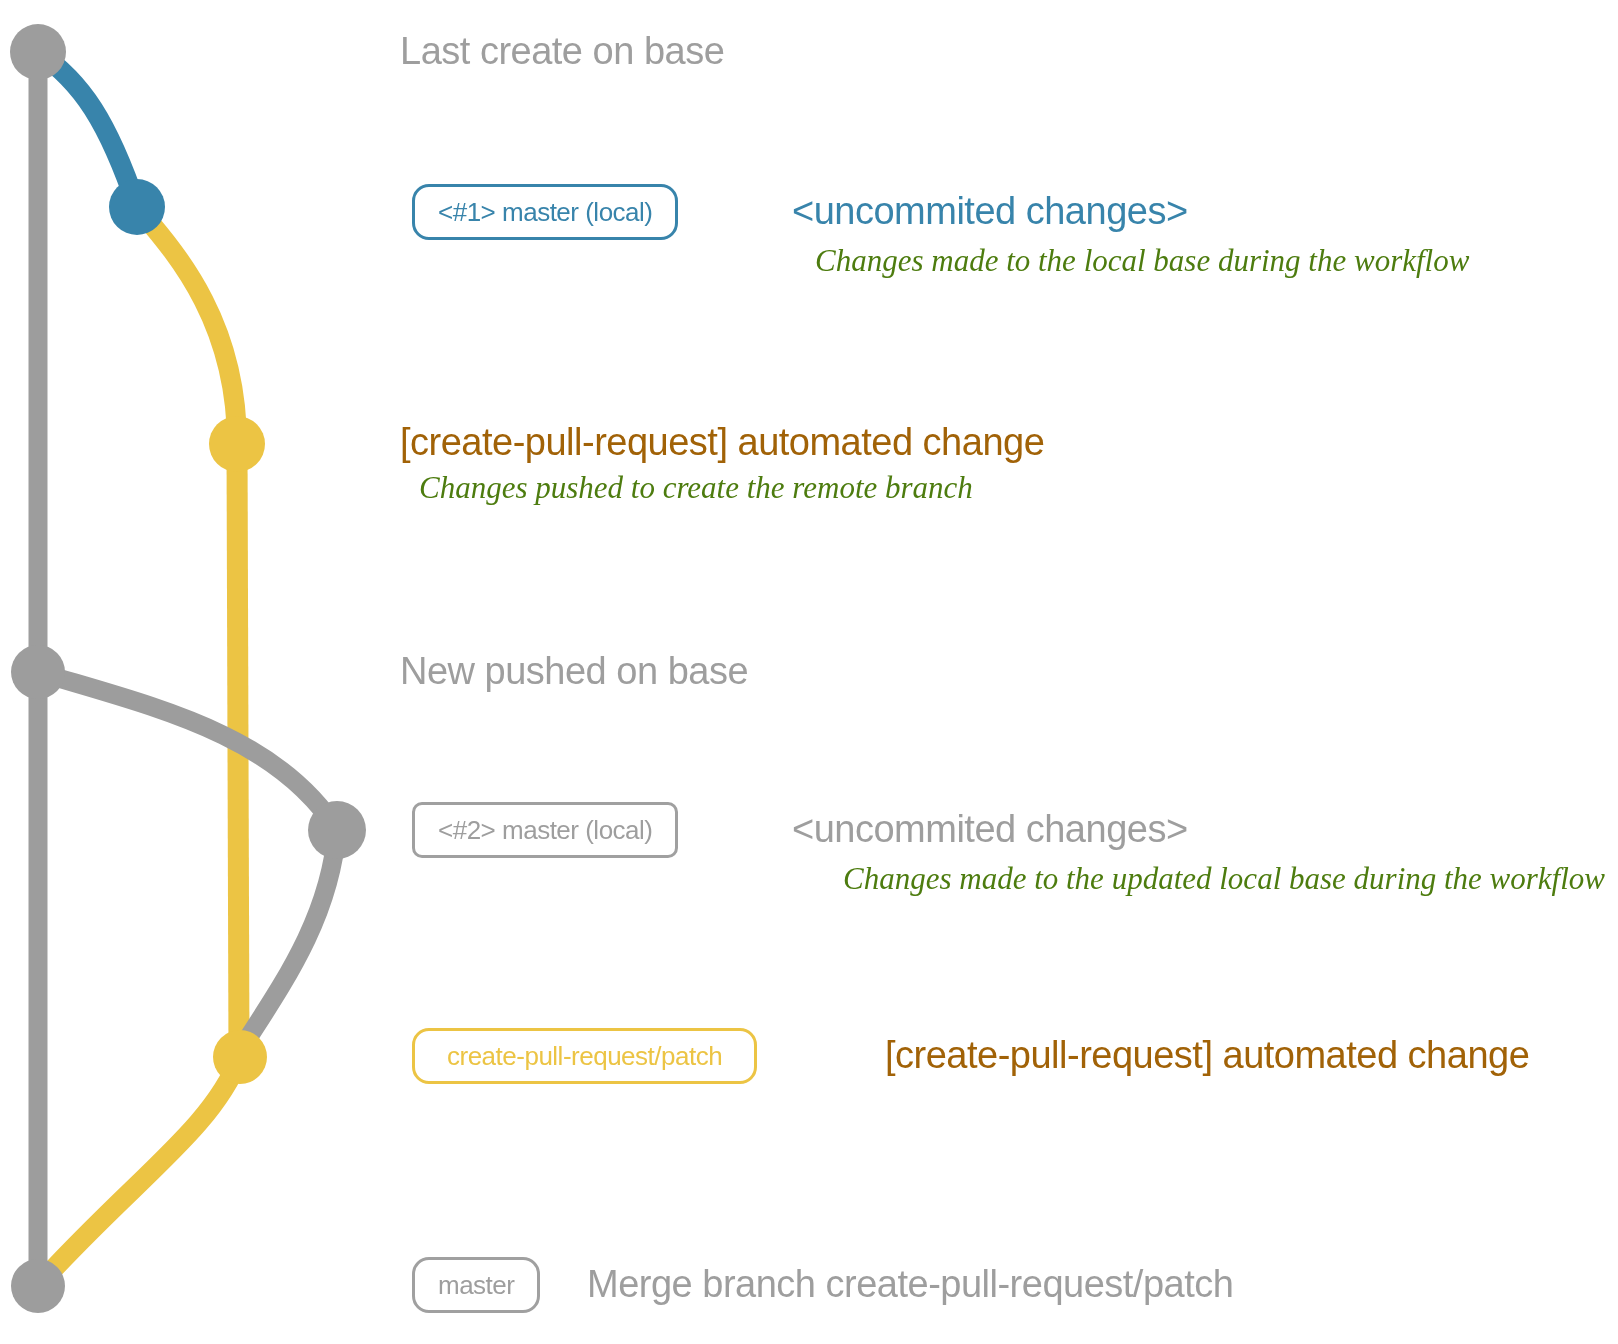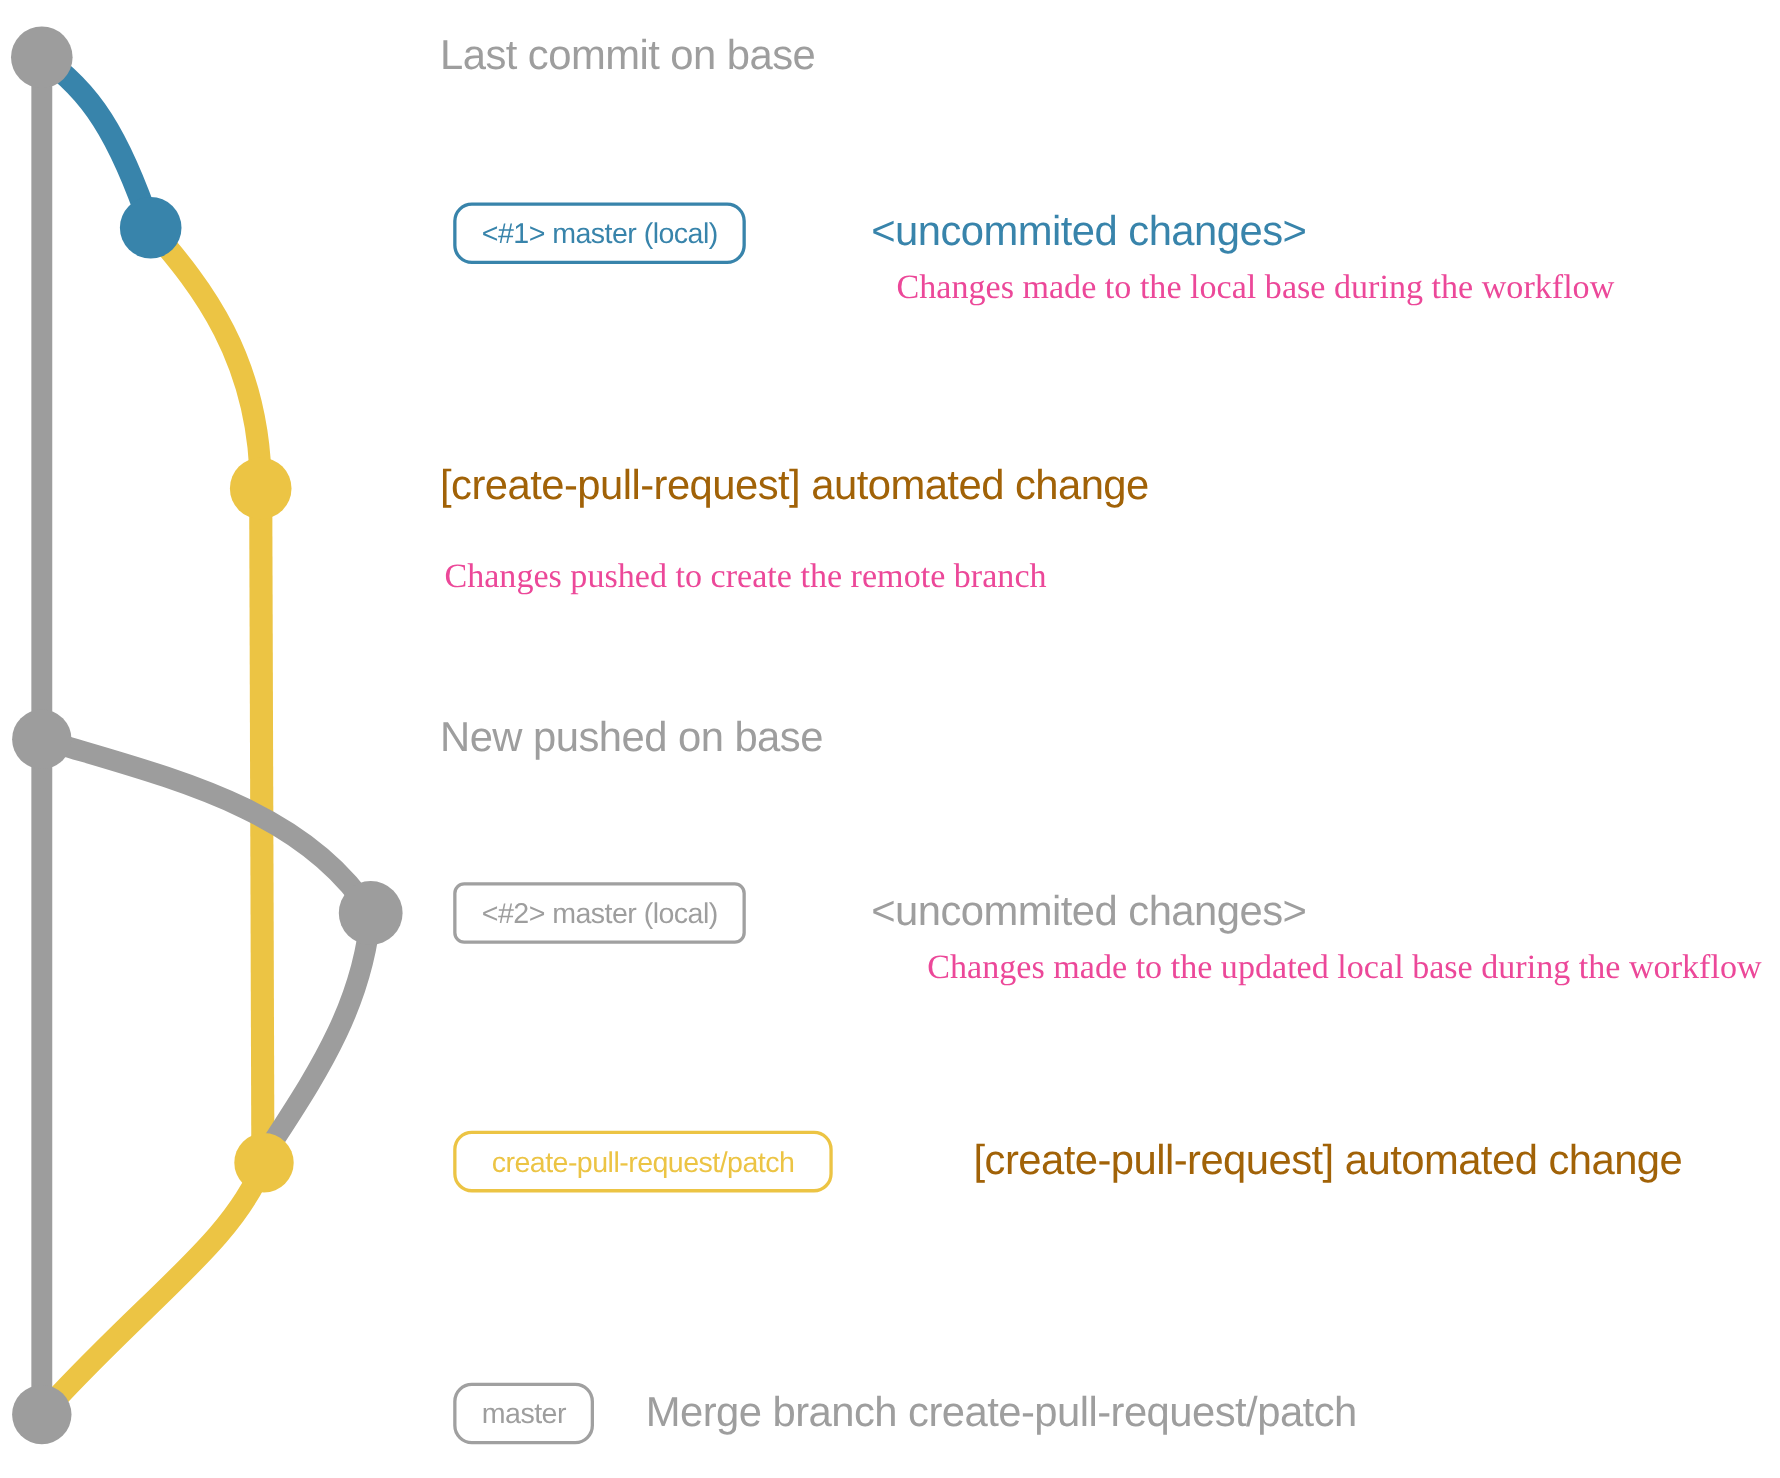--- a/index.html
+++ b/index.html
@@ -6,21 +6,21 @@
   .canvas{
     position:relative;
     width:1618px;height:1344px;
     background:#ffffff;
     overflow:hidden;
     font-family:"Liberation Sans", sans-serif;
   }
   .graph-svg{position:absolute;left:0;top:0;}
   .lbl{position:absolute;white-space:nowrap;line-height:1.15;}
   .sans{font-family:"Liberation Sans", sans-serif;font-size:38px;letter-spacing:-0.5px;}
-  .serif{font-family:"Liberation Serif", serif;font-size:31px;color:#ec4899;letter-spacing:0;}
+  .serif{font-family:"Liberation Serif", serif;font-size:31px;color:#4d7c0f;letter-spacing:0;font-style:italic;}
   .gray-text{color:#9e9e9e;}
   .blue-text{color:#3884ab;}
   .yellow-text{color:#a16207;}
   .tag-box{
     position:absolute;
     display:inline-flex;align-items:center;justify-content:center;
     height:56px;border-radius:17px;box-sizing:border-box;
     padding:0 23px;
     font-size:26px;letter-spacing:-0.5px;
     background:#ffffff;
@@ -52,28 +52,28 @@
 
     <circle cx="38" cy="52" r="28" fill="#9d9d9d"></circle>
     <circle cx="38" cy="672" r="27" fill="#9d9d9d"></circle>
     <circle cx="337" cy="830" r="29" fill="#9d9d9d"></circle>
     <circle cx="38" cy="1286" r="27" fill="#9d9d9d"></circle>
     <circle cx="137" cy="207" r="28" fill="#3884ab"></circle>
     <circle cx="237" cy="444" r="28" fill="#ecc444"></circle>
     <circle cx="240" cy="1057" r="27" fill="#ecc444"></circle>
   </svg>
 
-  <div class="lbl sans gray-text" style="left:400px;top:30px;">Last commit on base</div>
+  <div class="lbl sans gray-text" style="left:400px;top:30px;">Last create on base</div>
 
   <div class="tag-box box-blue" style="left:412px;top:184px;">&lt;#1&gt; master (local)</div>
   <div class="lbl sans blue-text" style="left:792px;top:190px;">&lt;uncommited changes&gt;</div>
   <div class="lbl serif" style="left:815px;top:243px;">Changes made to the local base during the workflow</div>
 
   <div class="lbl sans yellow-text" style="left:400px;top:421px;">[create-pull-request] automated change</div>
-  <div class="lbl serif" style="left:404px;top:470px;margin-top:36px;">Changes pushed to create the remote branch</div>
+  <div class="lbl serif" style="left:419px;top:470px;">Changes pushed to create the remote branch</div>
 
   <div class="lbl sans gray-text" style="left:400px;top:650px;">New pushed on base</div>
 
   <div class="tag-box box-gray" style="left:412px;top:802px;border-radius:10px;">&lt;#2&gt; master (local)</div>
   <div class="lbl sans gray-text" style="left:792px;top:808px;">&lt;uncommited changes&gt;</div>
   <div class="lbl serif" style="left:843px;top:861px;">Changes made to the updated local base during the workflow</div>
 
   <div class="tag-box box-yellow" style="left:412px;top:1028px;padding:0 32px;text-align:center;">create-pull-request/patch</div>
   <div class="lbl sans yellow-text" style="left:885px;top:1034px;">[create-pull-request] automated change</div>
 

